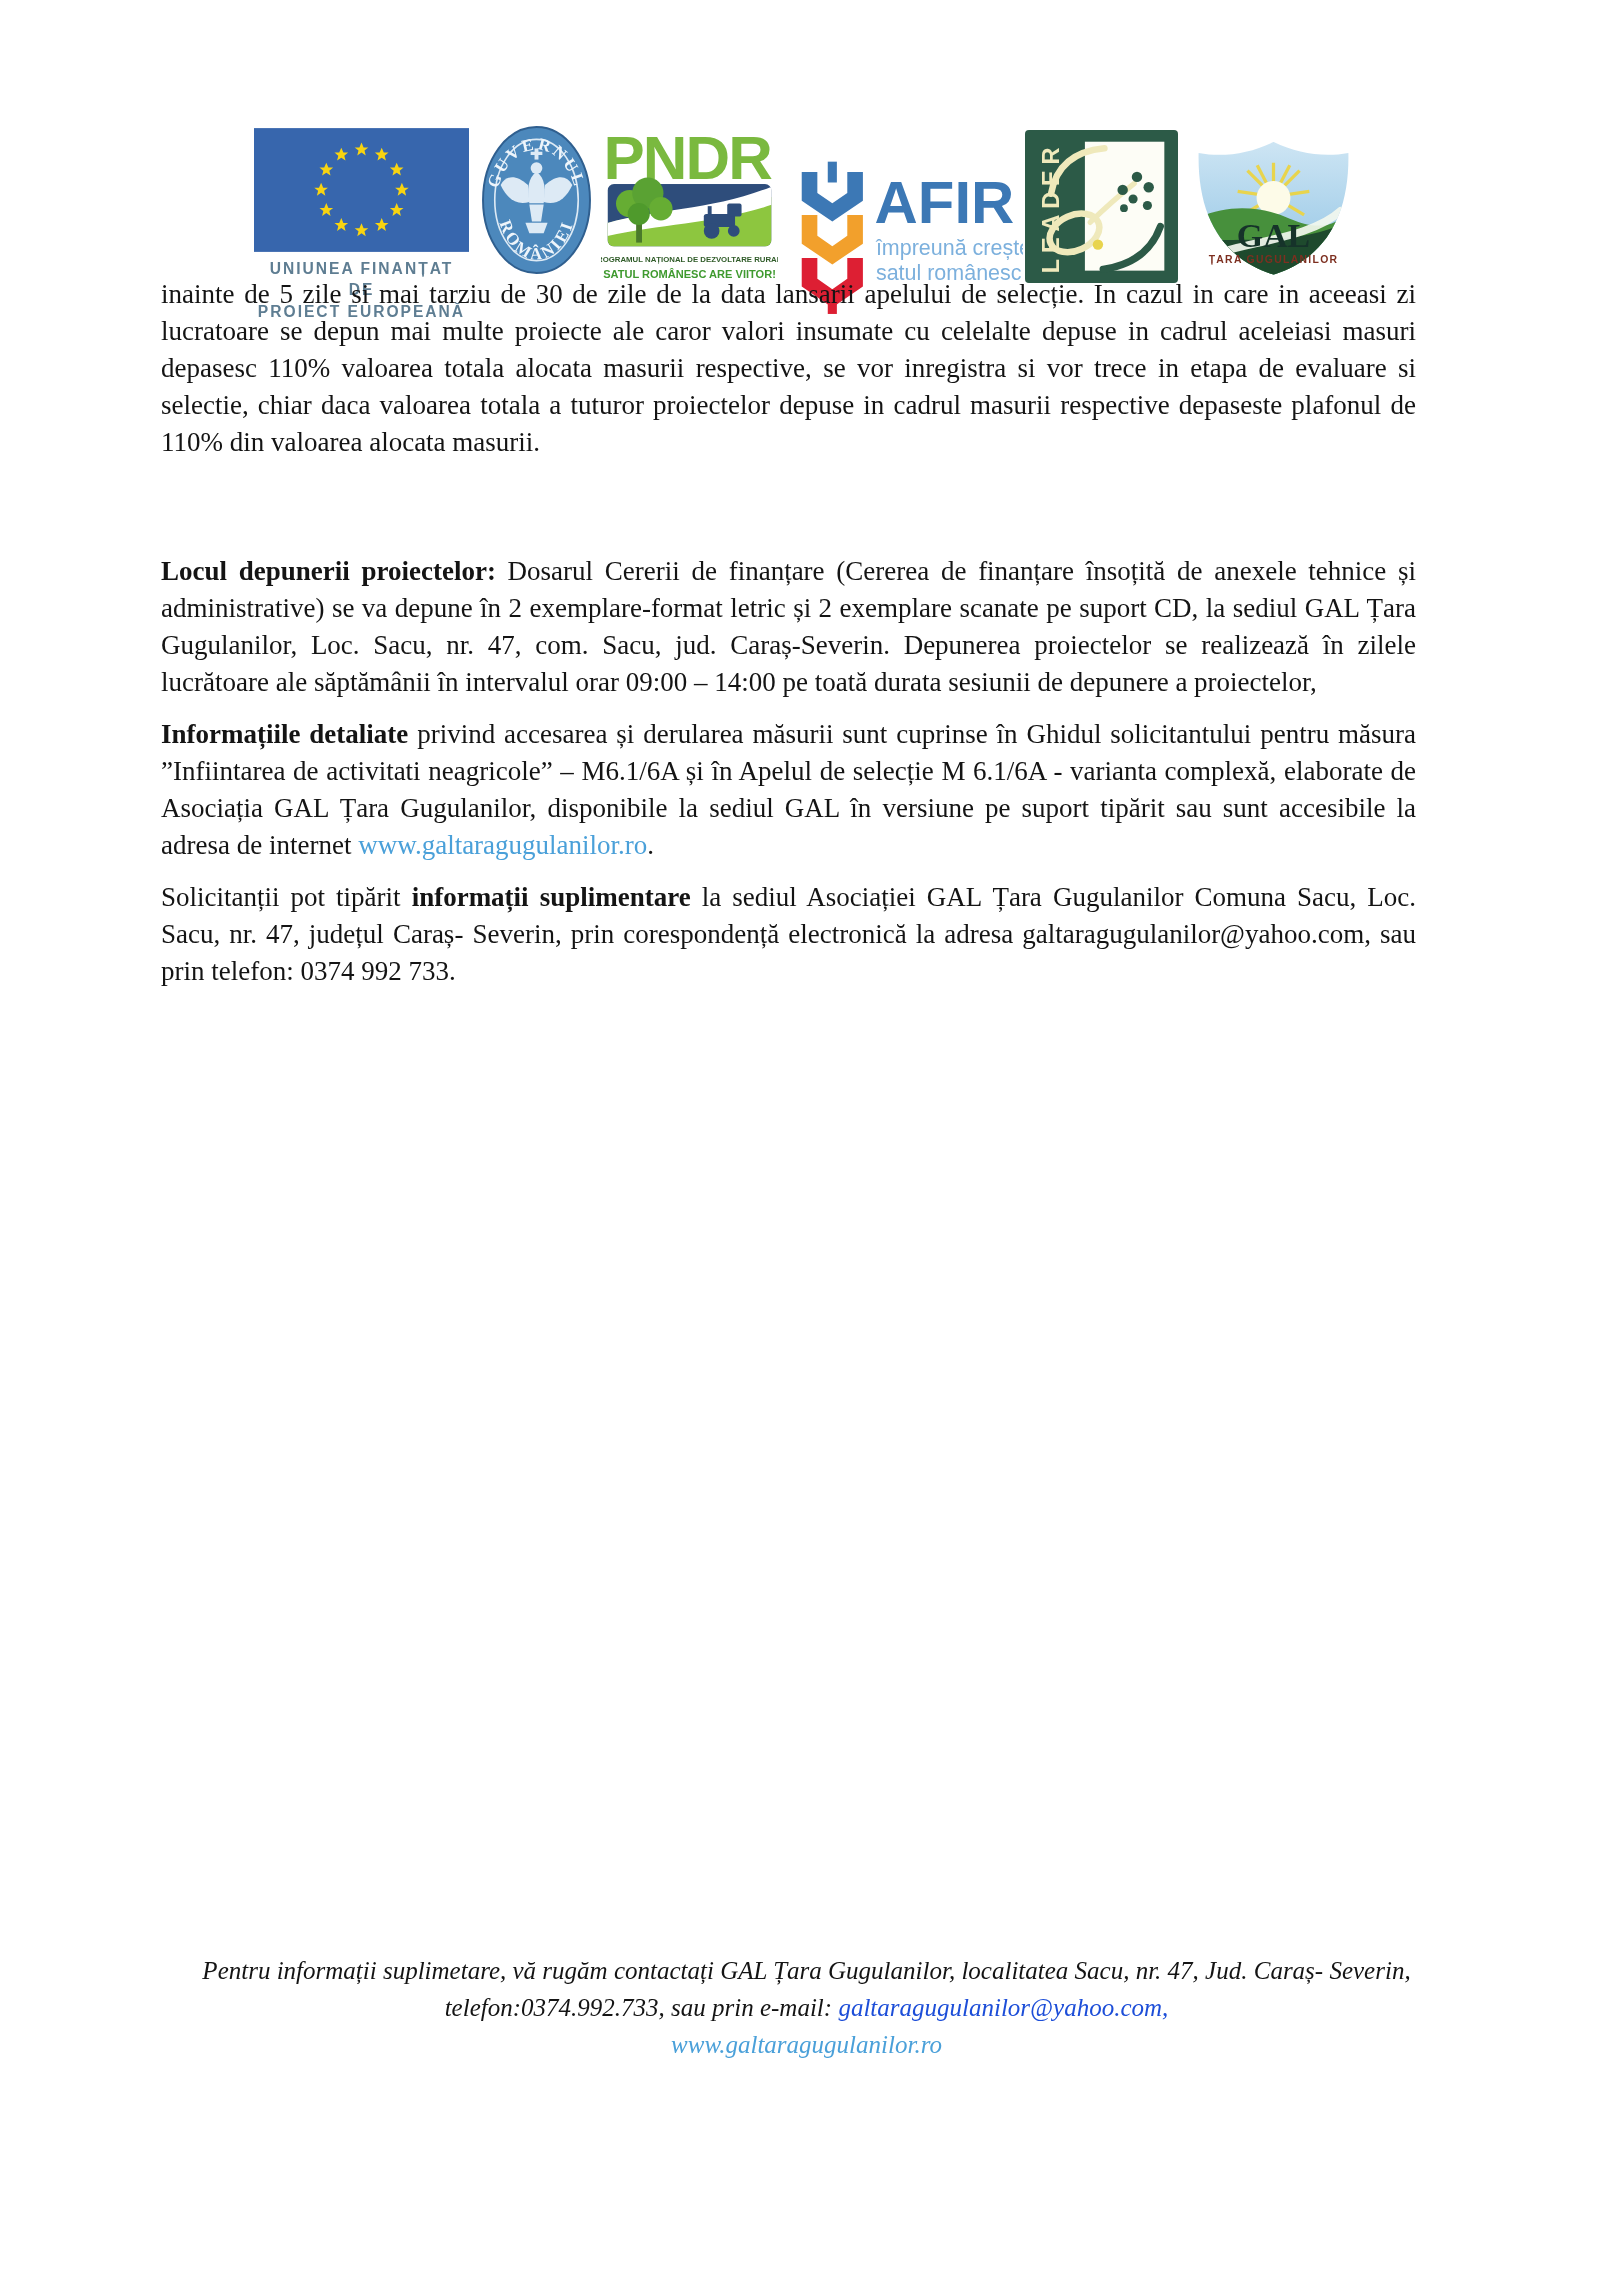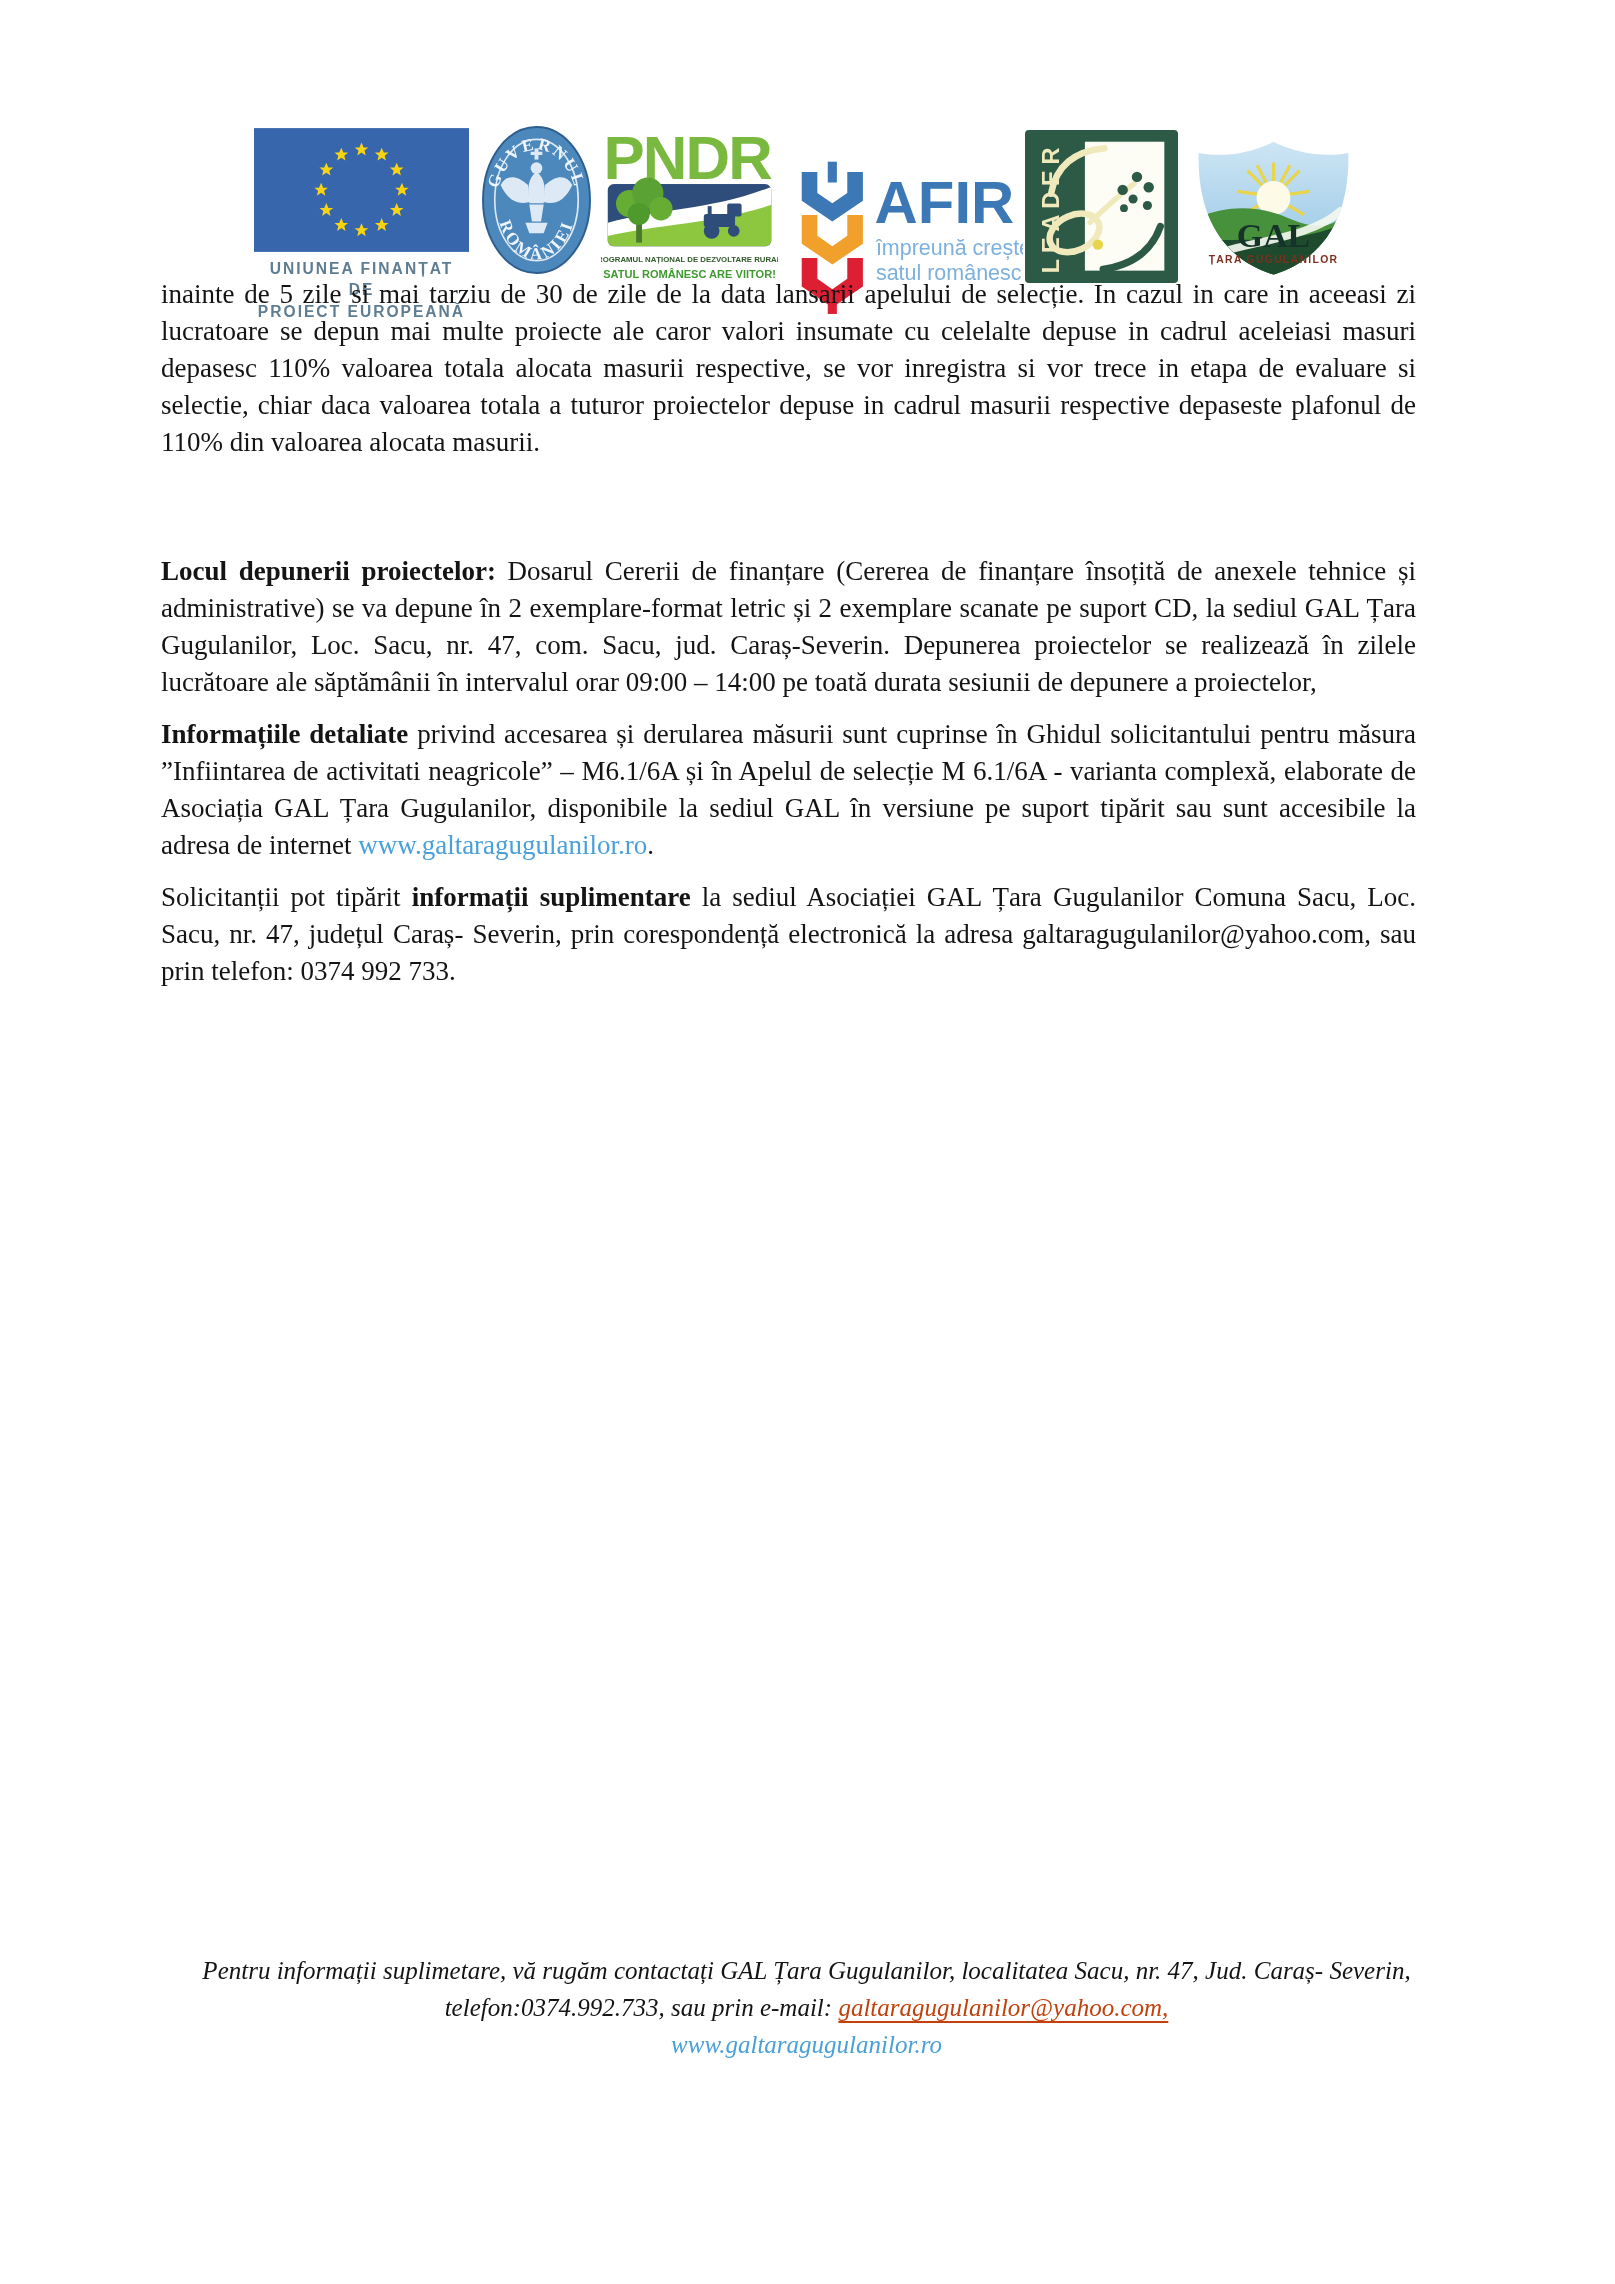--- a/index.html
+++ b/index.html
@@ -29,21 +29,21 @@
   .gap-small{margin-top:15px;}
   .para strong{font-weight:bold;}
   .link{color:#4aa0d9;text-decoration:none;cursor:pointer;}
   
   .footer{
     position:absolute;left:179px;top:1952px;width:1255px;text-align:center;
     font-style:italic;font-size:25px;line-height:37px;color:#141414;
   }
   .footer p{margin:0;}
   .footer-email{
-    color:#c2410c;text-decoration:underline;text-decoration-thickness:2px;
+    color:#1d4ed8;text-decoration-thickness:2px;
     text-underline-offset:4.6px;cursor:pointer;
   }
   .footer-www a{color:#4aa0d9;text-decoration:none;cursor:pointer;}
 </style>
 </head>
 <body>
 
 <div class="page">
 
   <div class="logo logo-eu">

